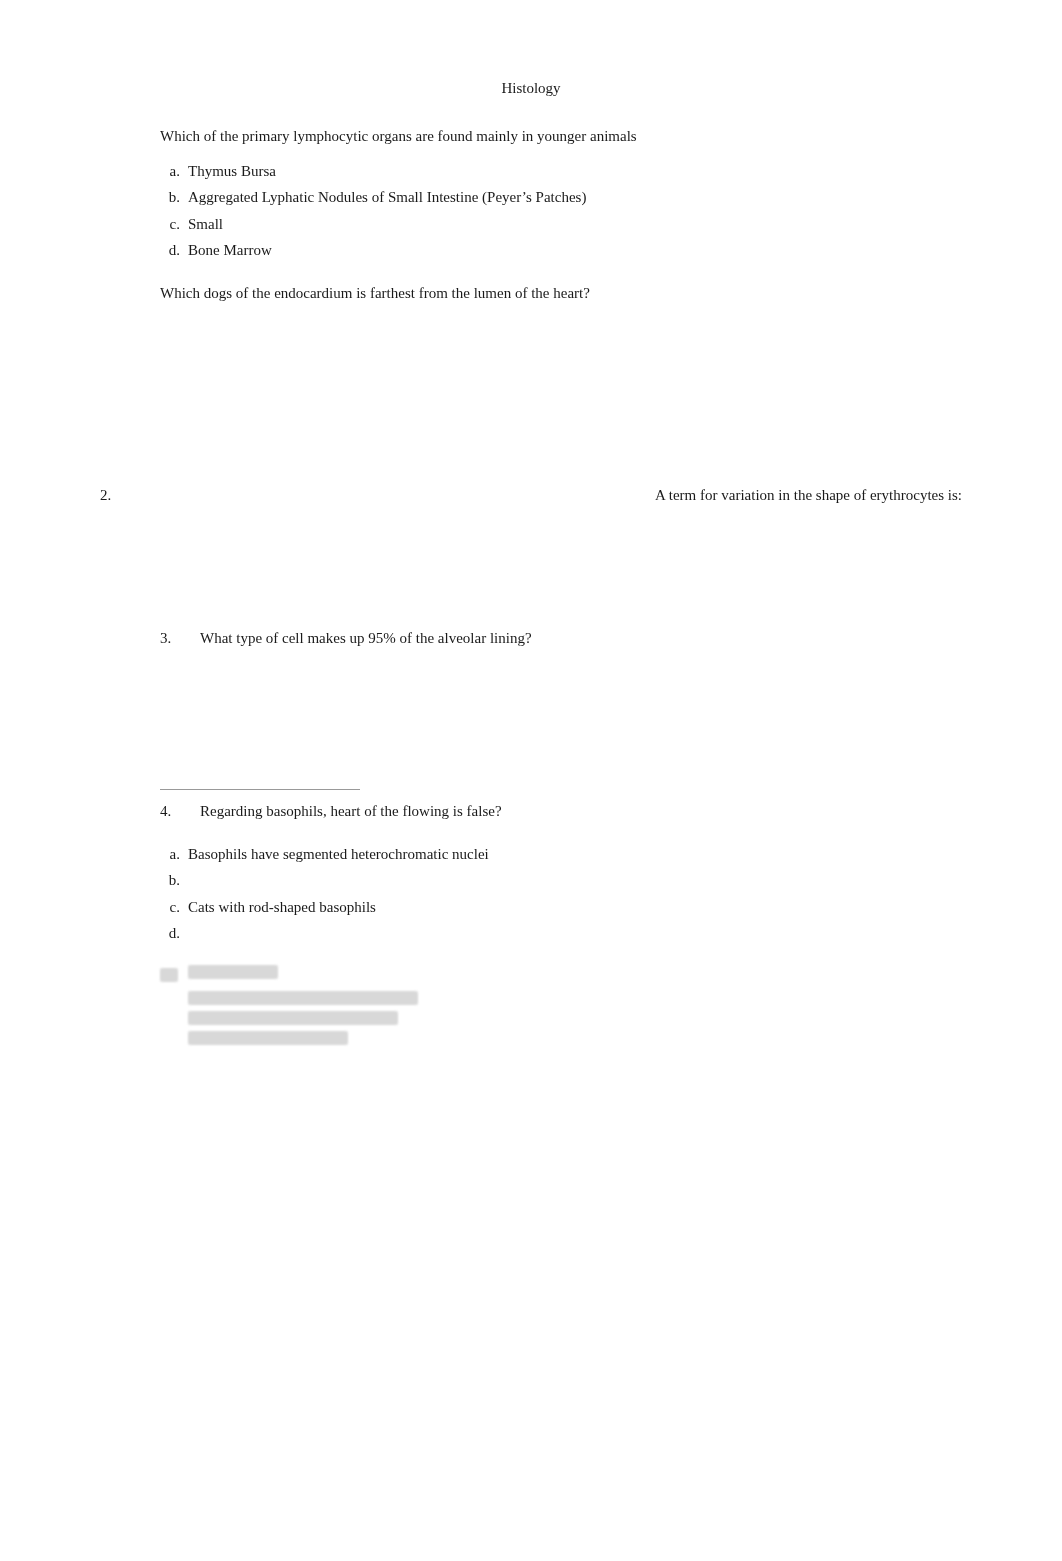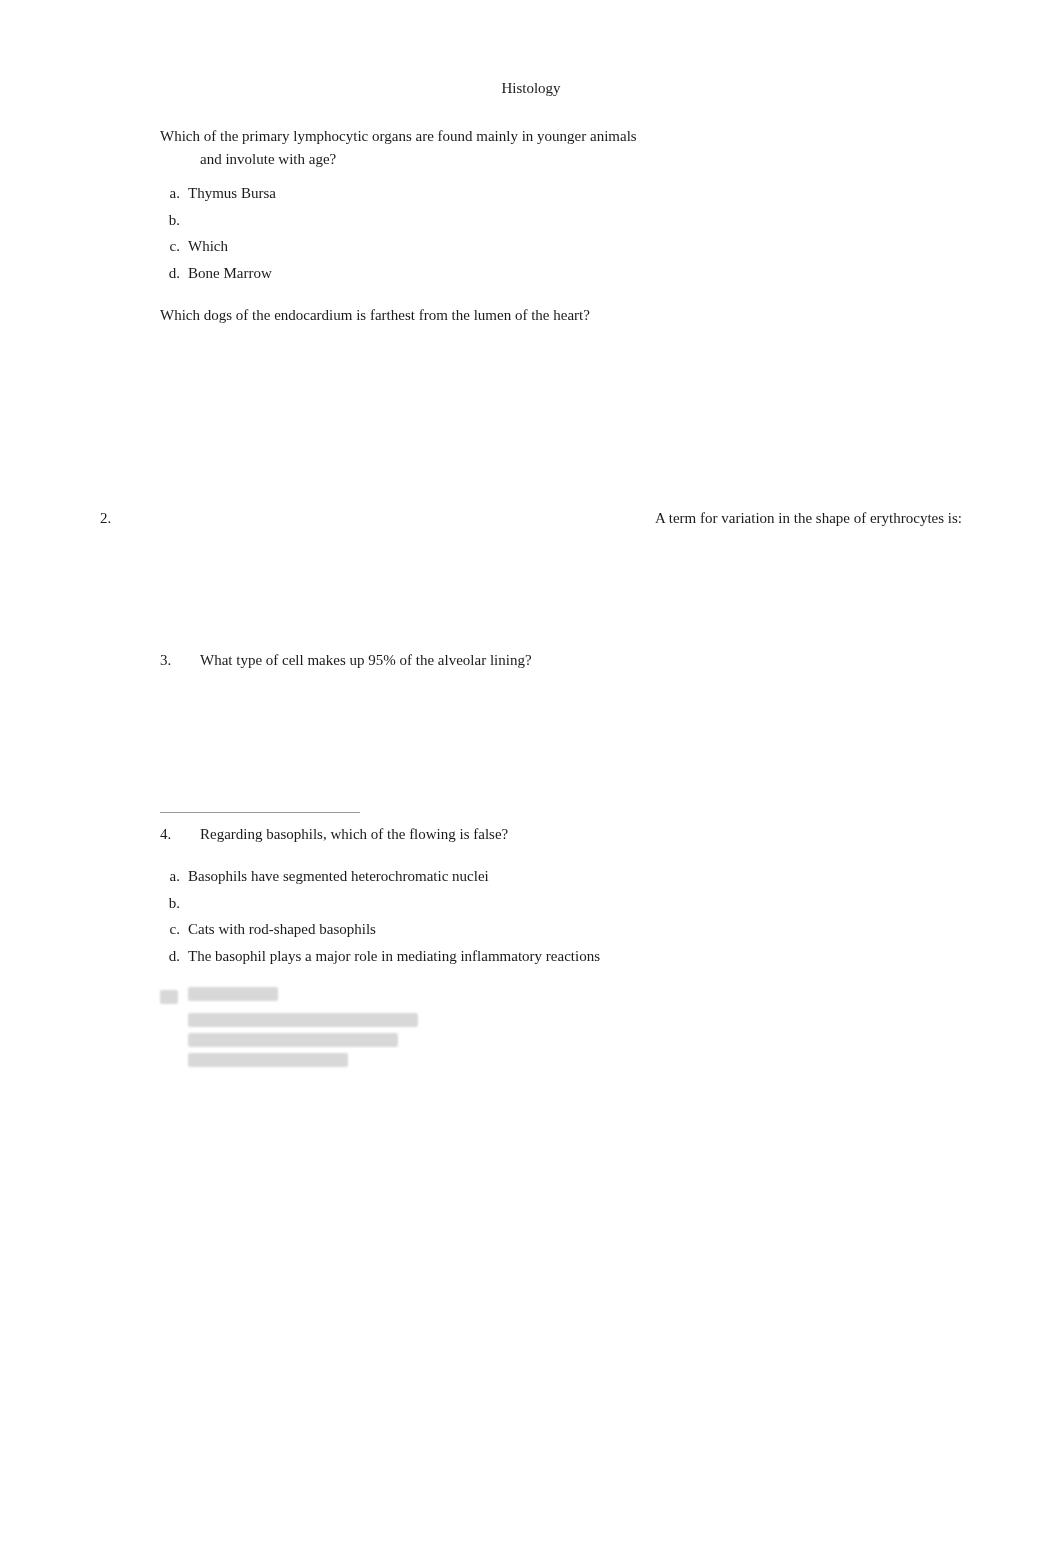--- a/index.html
+++ b/index.html
@@ -149,34 +149,34 @@
 </head>
 <body>
 
 <div class="page">
 
   <div class="page-title">Histology</div>
 
   <div class="question-block">
     <div class="question-intro">
       <div>Which of the primary lymphocytic organs are found mainly in younger animals</div>
-      <div class="indent">and involute with age?</div>
     </div>
 
     <ul class="options-list">
       <li>
         <span class="letter">a.</span>
         <span>Thymus Bursa</span>
       </li>
       <li>
         <span class="letter">b.</span>
+        <span>Aggregated Lyphatic Nodules of Small Intestine (Peyer’s Patches)</span>
       </li>
       <li>
         <span class="letter">c.</span>
-        <span>Which</span>
+        <span>Small</span>
       </li>
       <li>
         <span class="letter">d.</span>
         <span>Bone Marrow</span>
       </li>
     </ul>
   </div>
 
   <div class="standalone-question">Which dogs of the endocardium is farthest from the lumen of the heart?</div>
 
@@ -195,38 +195,37 @@
     <div class="qtext">What type of cell makes up 95% of the alveolar lining?</div>
   </div>
 
   <div class="spacer"></div>
   <div class="spacer"></div>
 
   <hr class="separator-line">
 
   <div class="numbered-question-indented">
     <div class="num">4.</div>
-    <div class="qtext">Regarding basophils, which of the flowing is false?</div>
+    <div class="qtext">Regarding basophils, heart of the flowing is false?</div>
   </div>
 
   <ul class="options-list">
     <li>
       <span class="letter">a.</span>
       <span>Basophils have segmented heterochromatic nuclei</span>
     </li>
     <li>
       <span class="letter">b.</span>
     </li>
     <li>
       <span class="letter">c.</span>
       <span>Cats with rod-shaped basophils</span>
     </li>
     <li>
       <span class="letter">d.</span>
-      <span>The basophil plays a major role in mediating inflammatory reactions</span>
     </li>
   </ul>
 
   <div class="blurred-section">
     <div class="blurred-num-row">
       <div class="blurred-num" style="width:18px;"></div>
       <div class="blurred-line" style="width:90px;"></div>
     </div>
     <div style="margin-bottom:6px;">
       <div class="blurred-line" style="width:230px; margin-left:28px;"></div>

